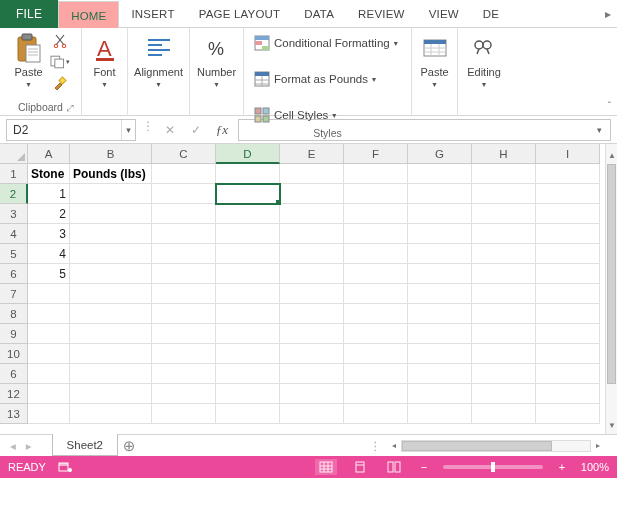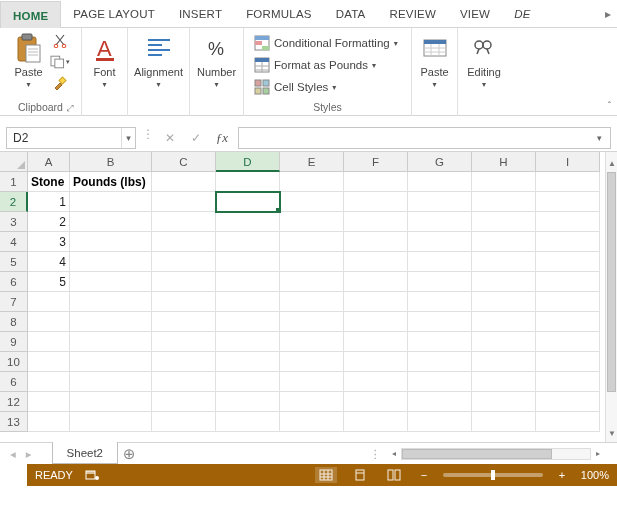--- a/index.html
+++ b/index.html
@@ -2,22 +2,22 @@
 <html><head>
 <meta charset="utf-8">
 <style>
   * { box-sizing: border-box; margin: 0; padding: 0; font-family: "Segoe UI", Tahoma, sans-serif; }
   body { width: 617px; height: 508px; overflow: hidden; background: #fff; font-size: 12px; color: #444; position: relative; }
 
   
   .ribbon-tabs { display: flex; align-items: center; height: 28px; background: #fff; border-bottom: 1px solid #d4d4d4; position: relative; }
   .tab { padding: 0 12px; height: 28px; line-height: 28px; font-size: 11.5px; color: #444; cursor: default; text-transform: uppercase; letter-spacing: 0.2px; }
   .tab.file { background: #217346; color: #fff; padding: 0 16px; font-size: 12px; }
-  .tab.active { color: #217346; border: 1px solid #d4d4d4; border-bottom: 1px solid #fff; background: #e5e5e5; position: relative; top: 1px; font-weight: bold; }
-  .tab-truncated { padding: 0 6px 15px 12px; font-style: italic; }
+  .tab.active { color: #217346; border: 1px solid #d4d4d4; border-bottom: 1px solid #fff; background: #fca5a5; position: relative; top: 1px; }
+  .tab-truncated { padding: 0 6px 15px 12px; }
   .tab-scroll { margin-left: auto; width: 18px; text-align: center; color: #777; }
 
   
   .ribbon { display: flex; height: 88px; background: #fff; border-bottom: 1px solid #d4d4d4; position: relative; }
   .group { display: flex; flex-direction: column; align-items: center; padding: 2px 6px 0; border-right: 1px solid #e1e1e1; height: 88px; }
   .group-body { display: flex; align-items: flex-start; flex: 1; gap: 4px; }
   .group-label { font-size: 10.5px; color: #666; height: 16px; line-height: 14px; width: 100%; text-align: center; position: relative; }
   .group-launcher { position: absolute; right: 0; top: 1px; width: 10px; height: 10px; font-size: 9px; color: #777; }
 
   .big-btn { display: flex; flex-direction: column; align-items: center; gap: 2px; cursor: default; padding: 2px 2px; }
@@ -28,21 +28,21 @@
   .stack { display: flex; flex-direction: column; gap: 3px; padding-top: 2px; }
   .stack .mini { width: 20px; height: 18px; display: flex; align-items: center; justify-content: center; }
 
   .style-row { display: flex; align-items: center; gap: 4px; height: 22px; padding: 0 4px; cursor: default; }
   .style-row .lbl { font-size: 11.5px; color: #444; }
   .style-row .icon-sm { width: 16px; height: 16px; display: flex; align-items: center; justify-content: center; }
 
   .collapse-caret { position: absolute; right: 6px; bottom: 3px; font-size: 10px; color: #777; }
 
   
-  .fbar-row { display: flex; height: 28px; border-bottom: 1px solid #d4d4d4; padding: 3px 6px; gap: 6px; margin-top: 8px; }
+  .fbar-row { display: flex; height: 28px; border-bottom: 1px solid #d4d4d4; padding: 3px 6px; gap: 6px; }
   .namebox { width: 130px; height: 22px; border: 1px solid #c6c6c6; display: flex; align-items: center; background: #fff; }
   .namebox input { border: none; outline: none; width: 100%; padding: 0 6px; font-size: 12px; color: #333; }
   .namebox .dd { width: 16px; text-align: center; color: #666; font-size: 9px; border-left: 1px solid #ddd; height: 100%; line-height: 20px;}
   .fb-btn { width: 20px; height: 22px; display: flex; align-items: center; justify-content: center; color: #aaa; }
   .fb-btn.fx { color: #555; font-style: italic; font-family: "Times New Roman", serif; font-size: 13px; }
   .fbx { flex: 1; height: 22px; border: 1px solid #c6c6c6; display: flex; align-items: center; padding: 0 4px; }
   .fbx input { border: none; outline: none; width: 100%; font-size: 12px; }
   .fbx .dd { width: 14px; text-align: center; color: #666; font-size: 9px; }
 
   
@@ -74,39 +74,39 @@
   .sheet-nav { display: flex; gap: 10px; padding: 0 10px; color: #bbb; }
   .sheet-tab { padding: 0 14px; height: 22px; line-height: 22px; border: 1px solid #bfbfbf; border-top: none; background: #fff; position: relative; top: -1px;}
   .sheet-add { width: 22px; text-align: center; color: #888; font-size: 15px; line-height: 22px; cursor: default;}
   .hscroll { flex: 1; display: flex; align-items: center; padding-right: 12px; justify-content: flex-end; gap: 0; }
   .hscroll .gripper { color: #aaa; padding: 0 6px;}
   .hscroll .track { width: 190px; height: 12px; background: #f6f6f6; border: 1px solid #ddd; position: relative; }
   .hscroll .thumb { position: absolute; left: 0; top: 0; bottom: 0; width: 150px; background: #d0d0d0; border: 1px solid #bbb; }
   .hscroll .sbtn { width: 14px; height: 14px; display:flex; align-items:center; justify-content:center; font-size:8px; color:#777;}
 
   
-  .status { display: flex; align-items: center; height: 22px; background: #a16207; color: #fff; font-size: 11px; padding: 0 8px; gap: 12px; margin-left: 27px; }
+  .status { display: flex; align-items: center; height: 22px; background: #ec4899; color: #fff; font-size: 11px; padding: 0 8px; gap: 12px; }
   .status .spacer { flex: 1; }
   .status .vbtn { width: 22px; height: 16px; display: flex; align-items: center; justify-content: center; opacity: 0.9; }
   .status .vbtn.active { background: rgba(255,255,255,0.2); }
   .zoom-slider { width: 100px; height: 4px; background: rgba(255,255,255,0.4); position: relative; border-radius: 2px; }
   .zoom-slider .knob { position: absolute; left: 48px; top: -3px; width: 4px; height: 10px; background: #fff; }
   .zoom-btn { width: 14px; text-align: center; }
 
   
   svg { display: block; }
 </style>
 </head>
 <body>
 
 <div class="ribbon-tabs">
+  <div class="tab file">FILE</div>
   <div class="tab active">HOME</div>
+  <div class="tab">INSERT</div>
   <div class="tab">PAGE LAYOUT</div>
-  <div class="tab">INSERT</div>
-  <div class="tab">FORMULAS</div>
   <div class="tab">DATA</div>
   <div class="tab">REVIEW</div>
   <div class="tab">VIEW</div>
   <div class="tab tab-truncated">DE</div>
   <div class="tab-scroll">▸</div>
 </div>
 
 <div class="ribbon">
 
   <div class="group" style="width:82px">
@@ -197,21 +197,21 @@
             </svg>
         </div>
         <div class="label">Number</div>
         <div class="drop-arrow">▾</div>
       </div>
     </div>
     <div class="group-label"></div>
   </div>
 
   <div class="group" style="width:168px; align-items:stretch">
-    <div class="group-body" style="flex-direction:column; gap:0; width:100%; padding-top:2px">
+    <div class="group-body" style="flex-direction:column; gap:14px; width:100%; padding-top:2px">
       <div class="style-row">
         <span class="icon-sm">
           <svg width="16" height="16" viewBox="0 0 16 16">
               <rect x="1" y="1" width="14" height="14" fill="#fff" stroke="#888"></rect>
               <rect x="1" y="1" width="14" height="4" fill="#7aa6d6"></rect>
               <rect x="1" y="6" width="7" height="4" fill="#e59b9b"></rect>
               <rect x="8" y="11" width="7" height="4" fill="#a8d498"></rect>
             </svg>
         </span>
         <span class="lbl">Conditional Formatting</span>

